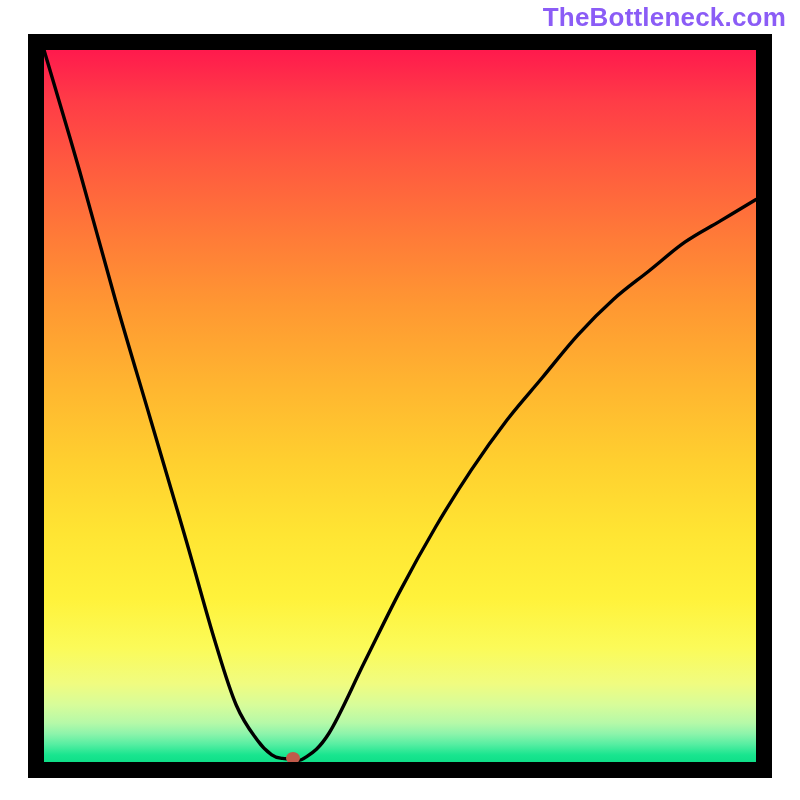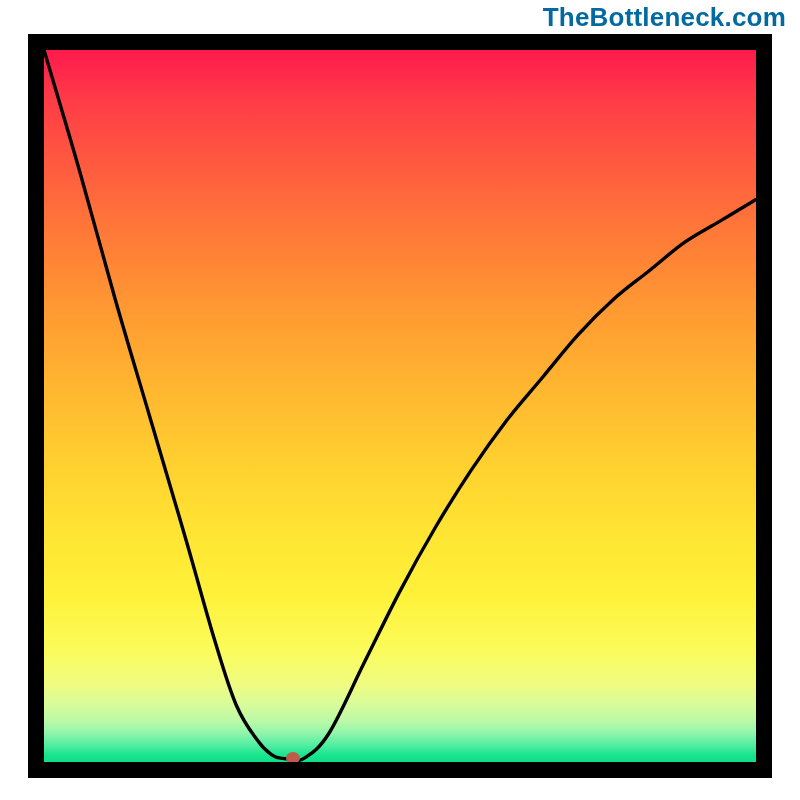--- a/index.html
+++ b/index.html
@@ -15,21 +15,21 @@
     position: relative;
     width: 800px;
     height: 800px;
   }
   .watermark {
     position: absolute;
     top: 2px;
     right: 14px;
     font-size: 26px;
     font-weight: 600;
-    color: #0369a1;
+    color: #8b5cf6;
     letter-spacing: 0.2px;
     z-index: 3;
   }
   .frame {
     position: absolute;
     left: 28px;
     top: 34px;
     width: 744px;
     height: 744px;
     background: #000000;

